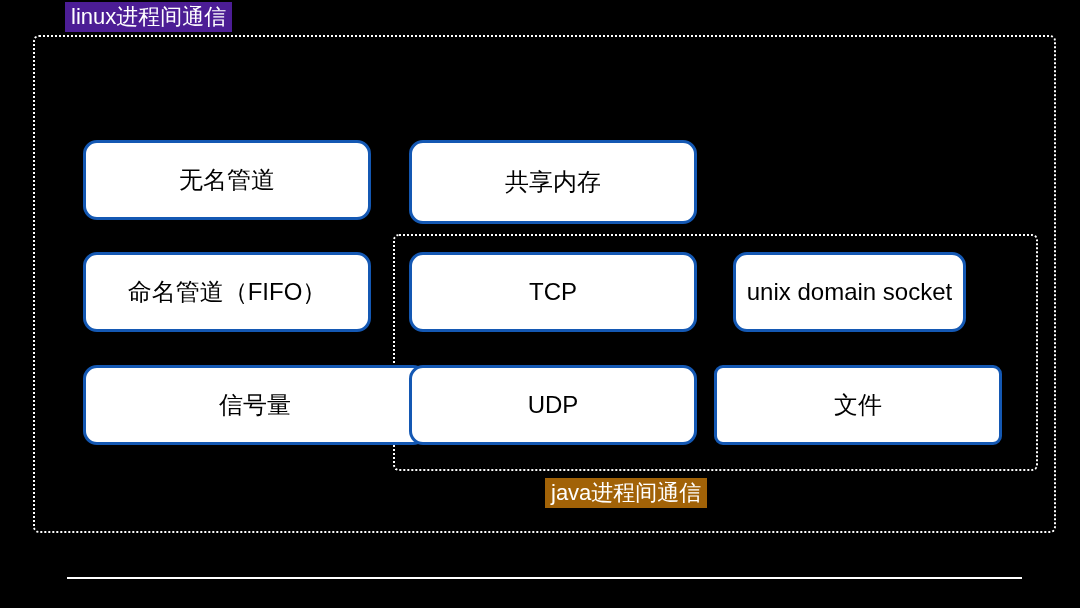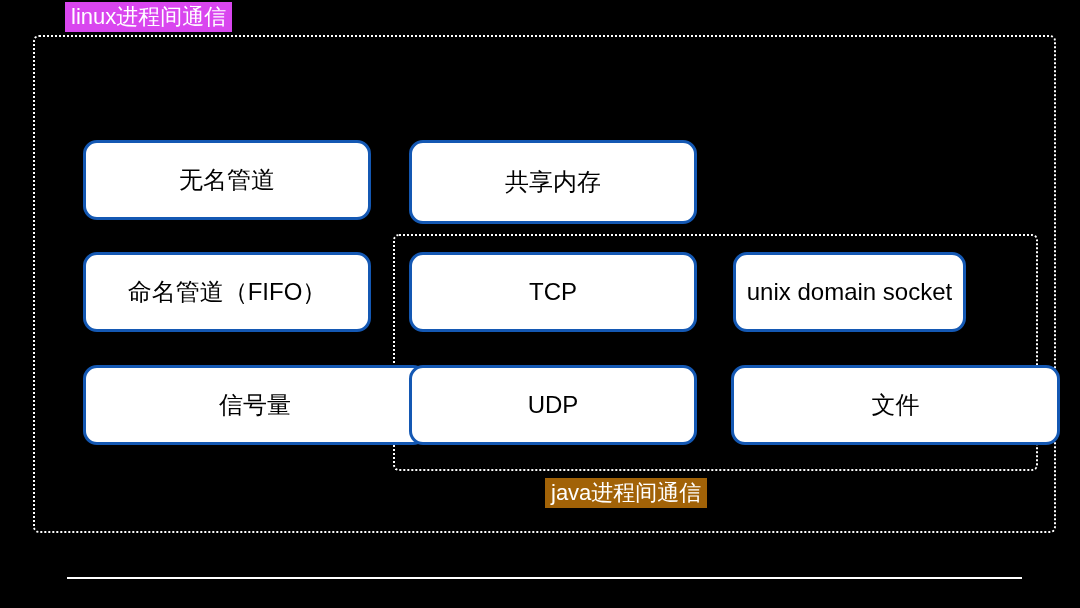--- a/index.html
+++ b/index.html
@@ -21,21 +21,21 @@
       top: 35px;
       width: 1023px;
       height: 498px;
       border: 2px dotted #fff;
       border-radius: 6px;
     }
     .outer-title {
       position: absolute;
       left: 65px;
       top: 2px;
-      background: #d946ef;
+      background: #4c1d95;
       color: #fff;
       font-size: 22px;
       padding: 0 6px;
     }
     .inner-container {
       position: absolute;
       left: 393px;
       top: 234px;
       width: 645px;
       height: 237px;
@@ -63,21 +63,21 @@
       font-size: 24px;
       font-weight: 400;
     }
     .box-1 { left: 83px;  top: 140px; width: 288px; height: 80px; }
     .box-2 { left: 409px; top: 140px; width: 288px; height: 84px; }
     .box-3 { left: 83px;  top: 252px; width: 288px; height: 80px; }
     .box-4 { left: 409px; top: 252px; width: 288px; height: 80px; }
     .box-5 { left: 733px; top: 252px; width: 233px; height: 80px; }
     .box-6 { left: 83px;  top: 365px; width: 344px; height: 80px; }
     .box-7 { left: 409px; top: 365px; width: 288px; height: 80px; }
-    .box-8 { left: 731px; top: 365px; width: 329px; height: 80px; }
+    .box-8 { left: 714px; top: 365px; width: 288px; height: 80px; border-radius: 9px; }
     .bottom-line {
       position: absolute;
       left: 67px;
       top: 577px;
       width: 955px;
       height: 2px;
       background: #fff;
     }
   </style>
 </head>

